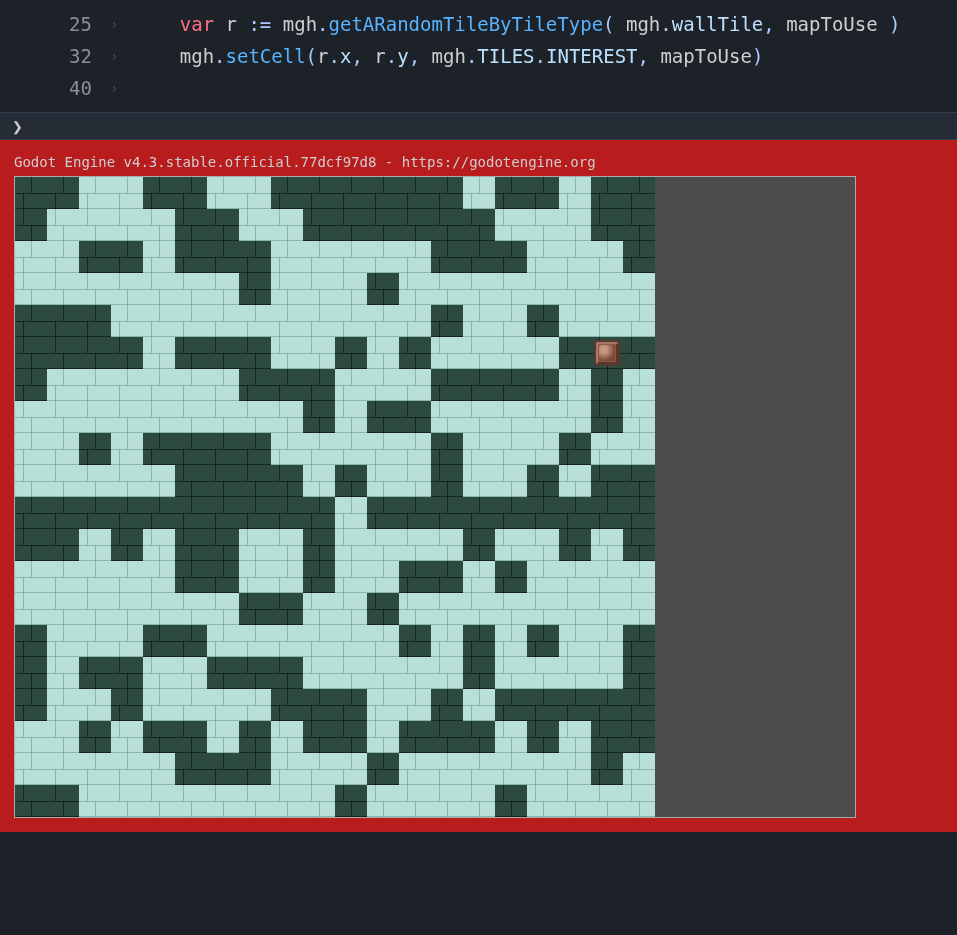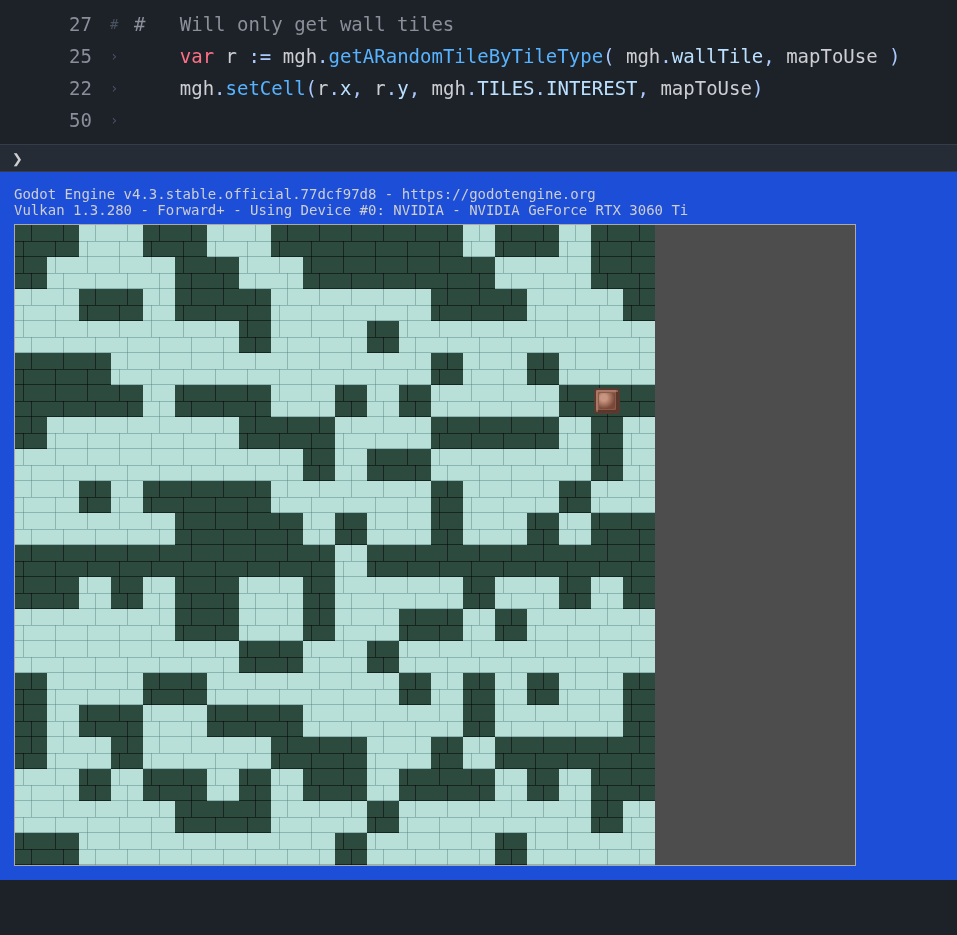--- a/index.html
+++ b/index.html
@@ -53,21 +53,21 @@
     display: flex;
     align-items: center;
     padding-left: 12px;
     color: #cdced2;
     font-size: 18px;
     border-top: 1px solid #363d4a;
     border-bottom: 1px solid #363d4a;
   }
 
   .output-panel {
-    background: #1d4ed8;
+    background: #b91c1c;
     padding: 14px 14px;
     font-size: 14px;
     line-height: 1.15;
     color: #cdced2;
     font-family: 'Consolas', 'Monaco', monospace;
   }
   .output-line { white-space: pre; }
 
   .game-area {
     display: flex;
@@ -173,47 +173,41 @@
   .viewport-side {
     flex: 1;
     background: #4d4d4d;
   }
 </style>
 </head>
 <body>
 
 <div class="code-panel" id="code-panel">
     <div class="code-line">
-      <span class="line-number">27</span>
-      <span class="fold-marker">#</span>
-      <span class="code-content"><span class="tok-comment">#   Will only get wall tiles</span></span>
-    </div>
-    <div class="code-line">
       <span class="line-number">25</span>
       <span class="fold-marker">›</span>
       <span class="code-content"><span class="tok-ident">    </span><span class="tok-keyword">var</span><span class="tok-ident"> r </span><span class="tok-punct">:=</span><span class="tok-ident"> mgh</span><span class="tok-punct">.</span><span class="tok-func">getARandomTileByTileType</span><span class="tok-punct">( </span><span class="tok-ident">mgh</span><span class="tok-punct">.</span><span class="tok-prop">wallTile</span><span class="tok-punct">, </span><span class="tok-ident">mapToUse </span><span class="tok-punct">)</span></span>
     </div>
     <div class="code-line">
-      <span class="line-number">22</span>
+      <span class="line-number">32</span>
       <span class="fold-marker">›</span>
       <span class="code-content"><span class="tok-ident">    mgh</span><span class="tok-punct">.</span><span class="tok-func">setCell</span><span class="tok-punct">(</span><span class="tok-ident">r</span><span class="tok-punct">.</span><span class="tok-prop">x</span><span class="tok-punct">, </span><span class="tok-ident">r</span><span class="tok-punct">.</span><span class="tok-prop">y</span><span class="tok-punct">, </span><span class="tok-ident">mgh</span><span class="tok-punct">.</span><span class="tok-const">TILES</span><span class="tok-punct">.</span><span class="tok-const">INTEREST</span><span class="tok-punct">, </span><span class="tok-ident">mapToUse</span><span class="tok-punct">)</span></span>
     </div>
     <div class="code-line">
-      <span class="line-number">50</span>
+      <span class="line-number">40</span>
       <span class="fold-marker">›</span>
     </div>
   </div>
 
 <div class="collapse-bar">
   <span>❯</span>
 </div>
 
 <div class="output-panel">
   <div class="output-line">Godot Engine v4.3.stable.official.77dcf97d8 - https://godotengine.org</div>
-  <div class="output-line">Vulkan 1.3.280 - Forward+ - Using Device #0: NVIDIA - NVIDIA GeForce RTX 3060 Ti</div>
 
   <div class="game-area">
 
     <div class="game-window">
       <div class="game-viewport">
         <div class="map-canvas" id="map-canvas">
             <div class="tile wall">
               <span class="v1" style="left: 50%;"></span>
               <span class="v2" style="left: 25%;"></span>
             </div>

